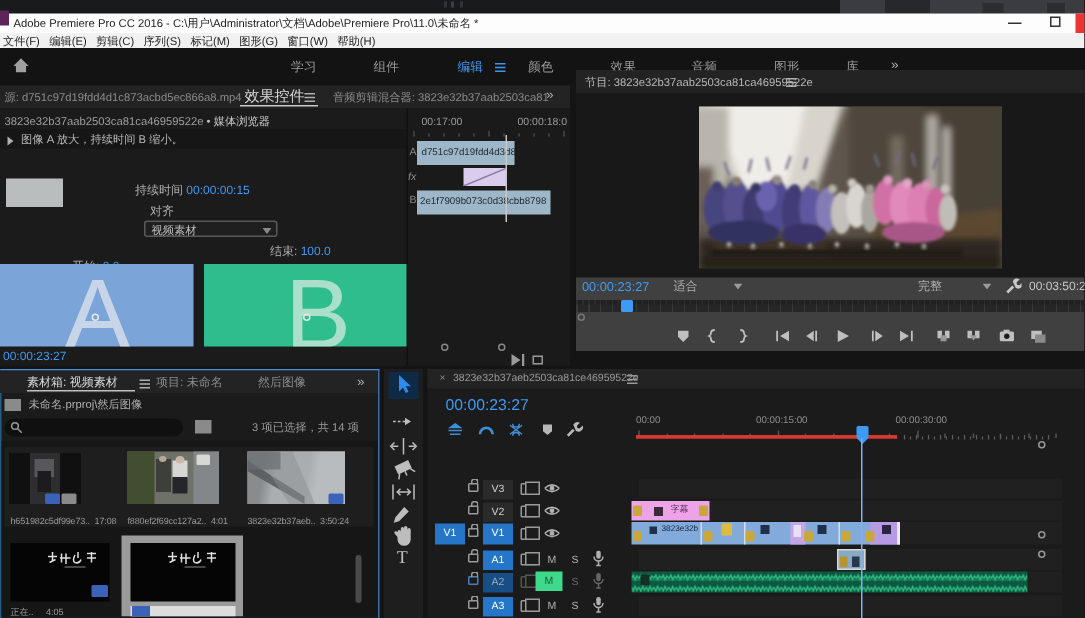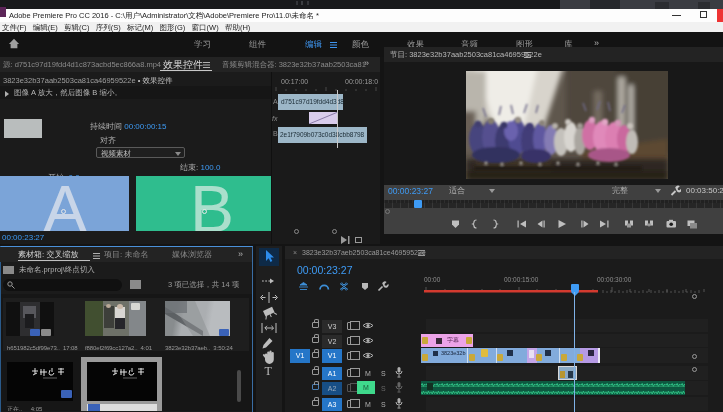--- a/index.html
+++ b/index.html
@@ -46,24 +46,24 @@
 <div class="abs" style="left:0;top:57px;width:380px;height:187px;background:#1b1b1b">
 
   <div class="abs" style="left:0;top:0;width:380px;height:15px;background:#232323"></div>
   <div class="abs tx" style="left:3px;top:4px;font-size:7.5px;color:#8a8a8a">源: d751c97d19fdd4d1c873acbd5ec866a8.mp4</div>
   <div class="abs tx" style="left:163px;top:3px;font-size:10px;color:#d8d8d8">效果控件</div>
   <div class="mn" style="left:203px;top:5px;background:#b0b0b0;box-shadow:0 2.5px 0 #b0b0b0,0 5px 0 #b0b0b0"></div>
   <div class="abs" style="left:160px;top:13px;width:52px;height:1px;background:#c8c8c8"></div>
   <div class="abs tx" style="left:222px;top:4px;font-size:7.5px;color:#8a8a8a">音频剪辑混合器: 3823e32b37aab2503ca81</div>
   <div class="abs tx" style="left:364px;top:2px;font-size:9px;color:#b0b0b0">»</div>
 
-  <div class="abs tx" style="left:3px;top:20px;font-size:7.5px;color:#9f9f9f">3823e32b37aab2503ca81ca46959522e <span style="color:#c8c8c8">• 效果控件</span></div>
+  <div class="abs tx" style="left:3px;top:20px;font-size:7.5px;color:#9f9f9f">3823e32b37aab2503ca81ca46959522e <span style="color:#c8c8c8">• 媒体浏览器</span></div>
   <div class="abs" style="left:0;top:29px;width:271px;height:13px;background:#161616"></div>
   <div class="abs" style="left:5px;top:34px;width:0;height:0;border-left:4px solid #b0b0b0;border-top:3px solid transparent;border-bottom:3px solid transparent"></div>
-  <div class="abs tx" style="left:14px;top:32px;font-size:7.5px;color:#b8b8b8">图像 A 放大，然后图像 B 缩小。</div>
+  <div class="abs tx" style="left:14px;top:32px;font-size:7.5px;color:#b8b8b8">图像 A 放大，持续时间 B 缩小。</div>
   <div class="abs" style="left:4px;top:62px;width:38px;height:19px;background:#b9bdbd"></div>
   <div class="abs tx" style="left:90px;top:66px;font-size:8px;color:#b0b0b0">持续时间 <span style="color:#3e9bf5">00:00:00:15</span></div>
   <div class="abs tx" style="left:100px;top:80px;font-size:8px;color:#b0b0b0">对齐</div>
   <div class="abs" style="left:96px;top:90px;width:89px;height:11px;background:#1f1f1f;border:1px solid #5a5a5a;border-radius:2px"></div>
   <div class="abs tx" style="left:101px;top:93px;font-size:7.5px;color:#c0c0c0">视频素材</div>
   <svg class="abs" style="left:175px;top:95px" width="6" height="4" viewBox="0 0 6 4">
       <path d="M0 0 L6 0 L3 4 Z" fill="#8a8a8a"></path>
     </svg>
   <div class="abs tx" style="left:48px;top:117px;font-size:8px;color:#b0b0b0">开始: <span style="color:#3e9bf5">0.0</span></div>
   <div class="abs tx" style="left:180px;top:107px;font-size:8px;color:#b0b0b0">结束: <span style="color:#3e9bf5">100.0</span></div>
@@ -230,29 +230,29 @@
         <circle cx="287.2" cy="10.2" r="1.8" fill="#1b1b1b"></circle>
         <rect x="285" y="5.8" width="4" height="1.6"></rect>
       <rect x="303.5" y="6.5" width="7" height="5.5"></rect>
         <rect x="306" y="9" width="7" height="5.5" fill="#8a8a8a"></rect>
     </g>
   </svg>
 </div>
 
 <div class="abs" style="left:0;top:246px;width:253px;height:166px;background:#1b1b1b;border-top:1px solid #4a90d9;border-right:1px solid #3a6ea5;border-left:1px solid #2a5a8a"></div>
 <div class="abs" style="left:0;top:247px;width:252px;height:15px;background:#232323"></div>
-<div class="abs tx" style="left:18px;top:251px;font-size:8px;color:#d8d8d8">素材箱: 交叉缩放</div>
+<div class="abs tx" style="left:18px;top:251px;font-size:8px;color:#d8d8d8">素材箱: 视频素材</div>
 <div class="abs" style="left:18px;top:260px;width:72px;height:1px;background:#c0c0c0"></div>
 <div class="mn" style="left:93px;top:253px;background:#b0b0b0;box-shadow:0 2.5px 0 #b0b0b0,0 5px 0 #b0b0b0"></div>
 <div class="abs tx" style="left:104px;top:251px;font-size:8px;color:#8a8a8a">项目: 未命名</div>
-<div class="abs tx" style="left:172px;top:251px;font-size:8px;color:#8a8a8a">媒体浏览器</div>
+<div class="abs tx" style="left:172px;top:251px;font-size:8px;color:#8a8a8a">然后图像</div>
 <div class="abs tx" style="left:238px;top:250px;font-size:9px;color:#b0b0b0">»</div>
 
 <div class="abs" style="left:3px;top:266px;width:11px;height:8px;background:#8a8a8a"></div>
-<div class="abs tx" style="left:19px;top:266px;font-size:7.5px;color:#b0b0b0">未命名.prproj\终点切入</div>
+<div class="abs tx" style="left:19px;top:266px;font-size:7.5px;color:#b0b0b0">未命名.prproj\然后图像</div>
 
 <div class="abs" style="left:3px;top:279px;width:119px;height:12px;background:#101010;border-radius:6px"></div>
 <svg class="abs" style="left:7px;top:281px" width="8" height="8" viewBox="0 0 8 8">
     <circle cx="3" cy="3" r="2.2" fill="none" stroke="#999" stroke-width="1"></circle>
     <line x1="4.8" y1="4.8" x2="7.5" y2="7.5" stroke="#999" stroke-width="1"></line>
   </svg>
 <div class="abs" style="left:130px;top:280px;width:11px;height:9px;background:#8a8a8a"></div>
 <div class="abs tx" style="left:168px;top:281px;font-size:7.5px;color:#9a9a9a">3 项已选择，共 14 项</div>
 
 <div class="abs" style="left:1px;top:294px;width:251px;height:117px;background:#161616;overflow:hidden">

